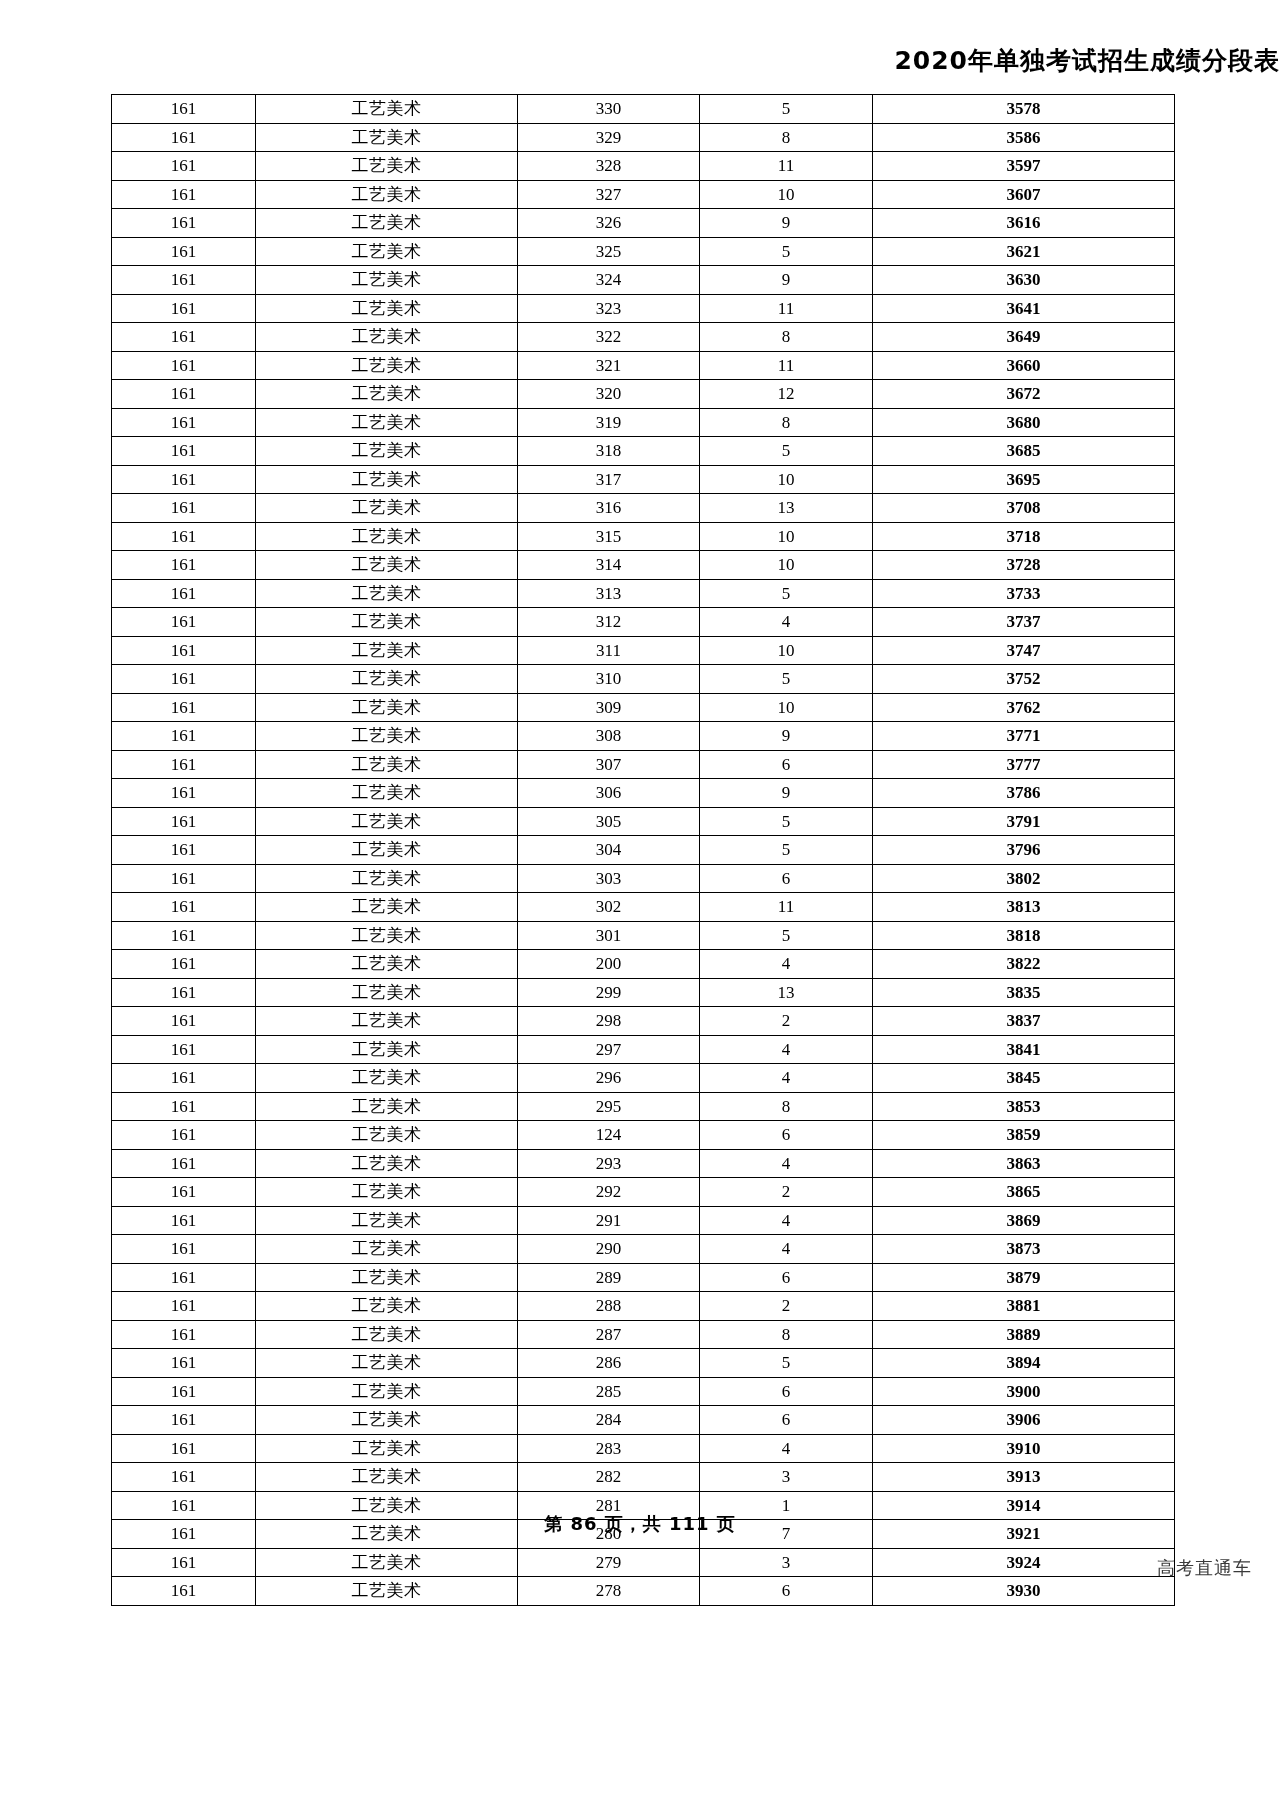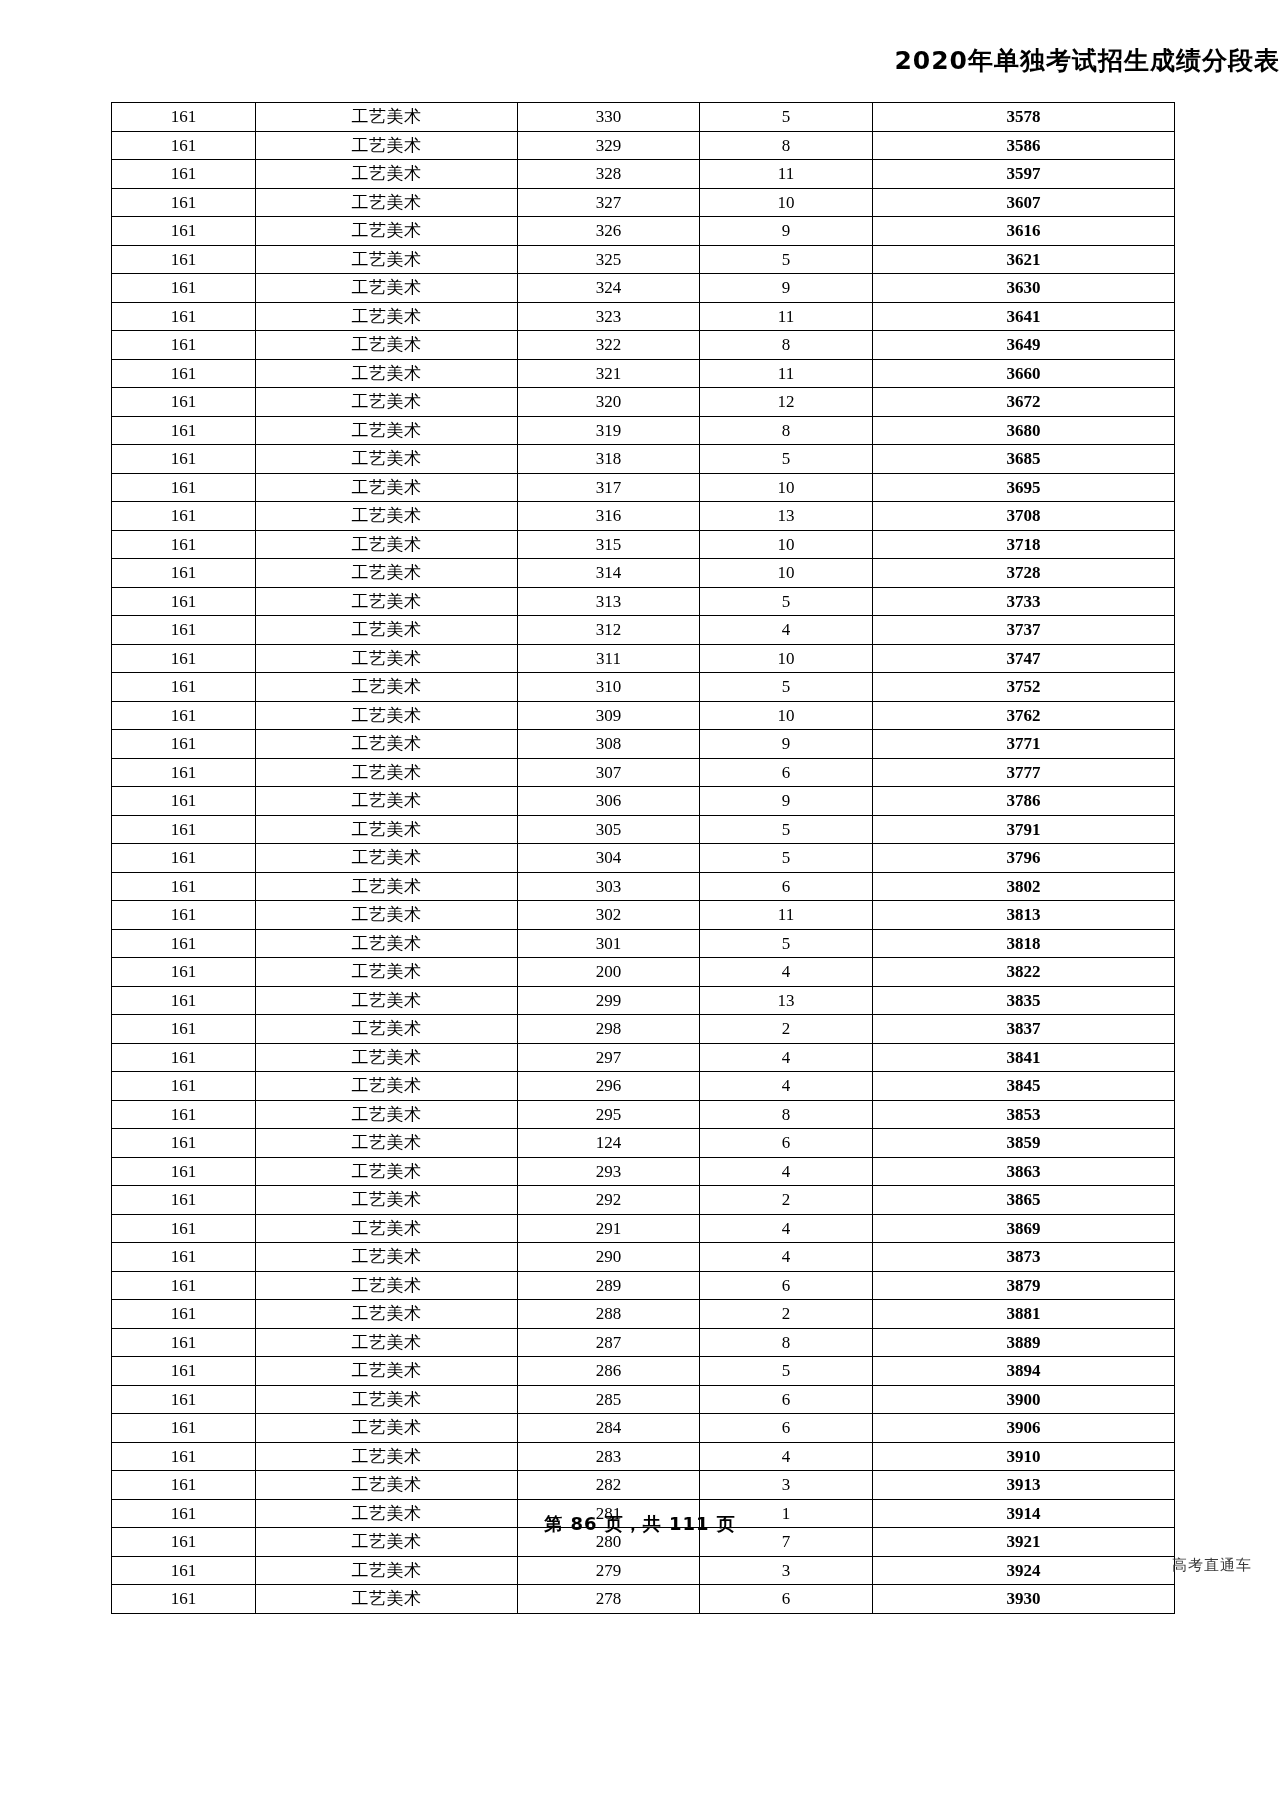--- a/index.html
+++ b/index.html
@@ -24,21 +24,21 @@
     text-align: right;
     font-family: "DejaVu Sans", "Liberation Sans", sans-serif;
     font-weight: bold;
     font-size: 25px;
     letter-spacing: 1px;
     padding-top: 46px;
     padding-bottom: 0;
     line-height: 1.2;
   }
   .table-wrap {
-    margin-top: 26px;
+    margin-top: 18px;
     padding-left: 111px;
     padding-right: 111px;
   }
   table.score-table {
     border-collapse: collapse;
     width: 1058px;
     table-layout: fixed;
   }
   table.score-table td {
     border: 1px solid #000000;
@@ -70,21 +70,21 @@
     font-family: "DejaVu Sans", "Liberation Sans", sans-serif;
     font-weight: bold;
     font-size: 18px;
     letter-spacing: 1px;
   }
   .watermark {
     position: absolute;
     right: 28px;
     top: 1556px;
     font-family: Liberation Sans, sans-serif;
-    font-size: 15px;
+    font-size: 18px;
     color: #3a3a3a;
     letter-spacing: 1px;
   }
 </style>
 </head>
 <body>
 
 <div class="page">
 
   <div class="doc-title">2020年单独考试招生成绩分段表</div>

